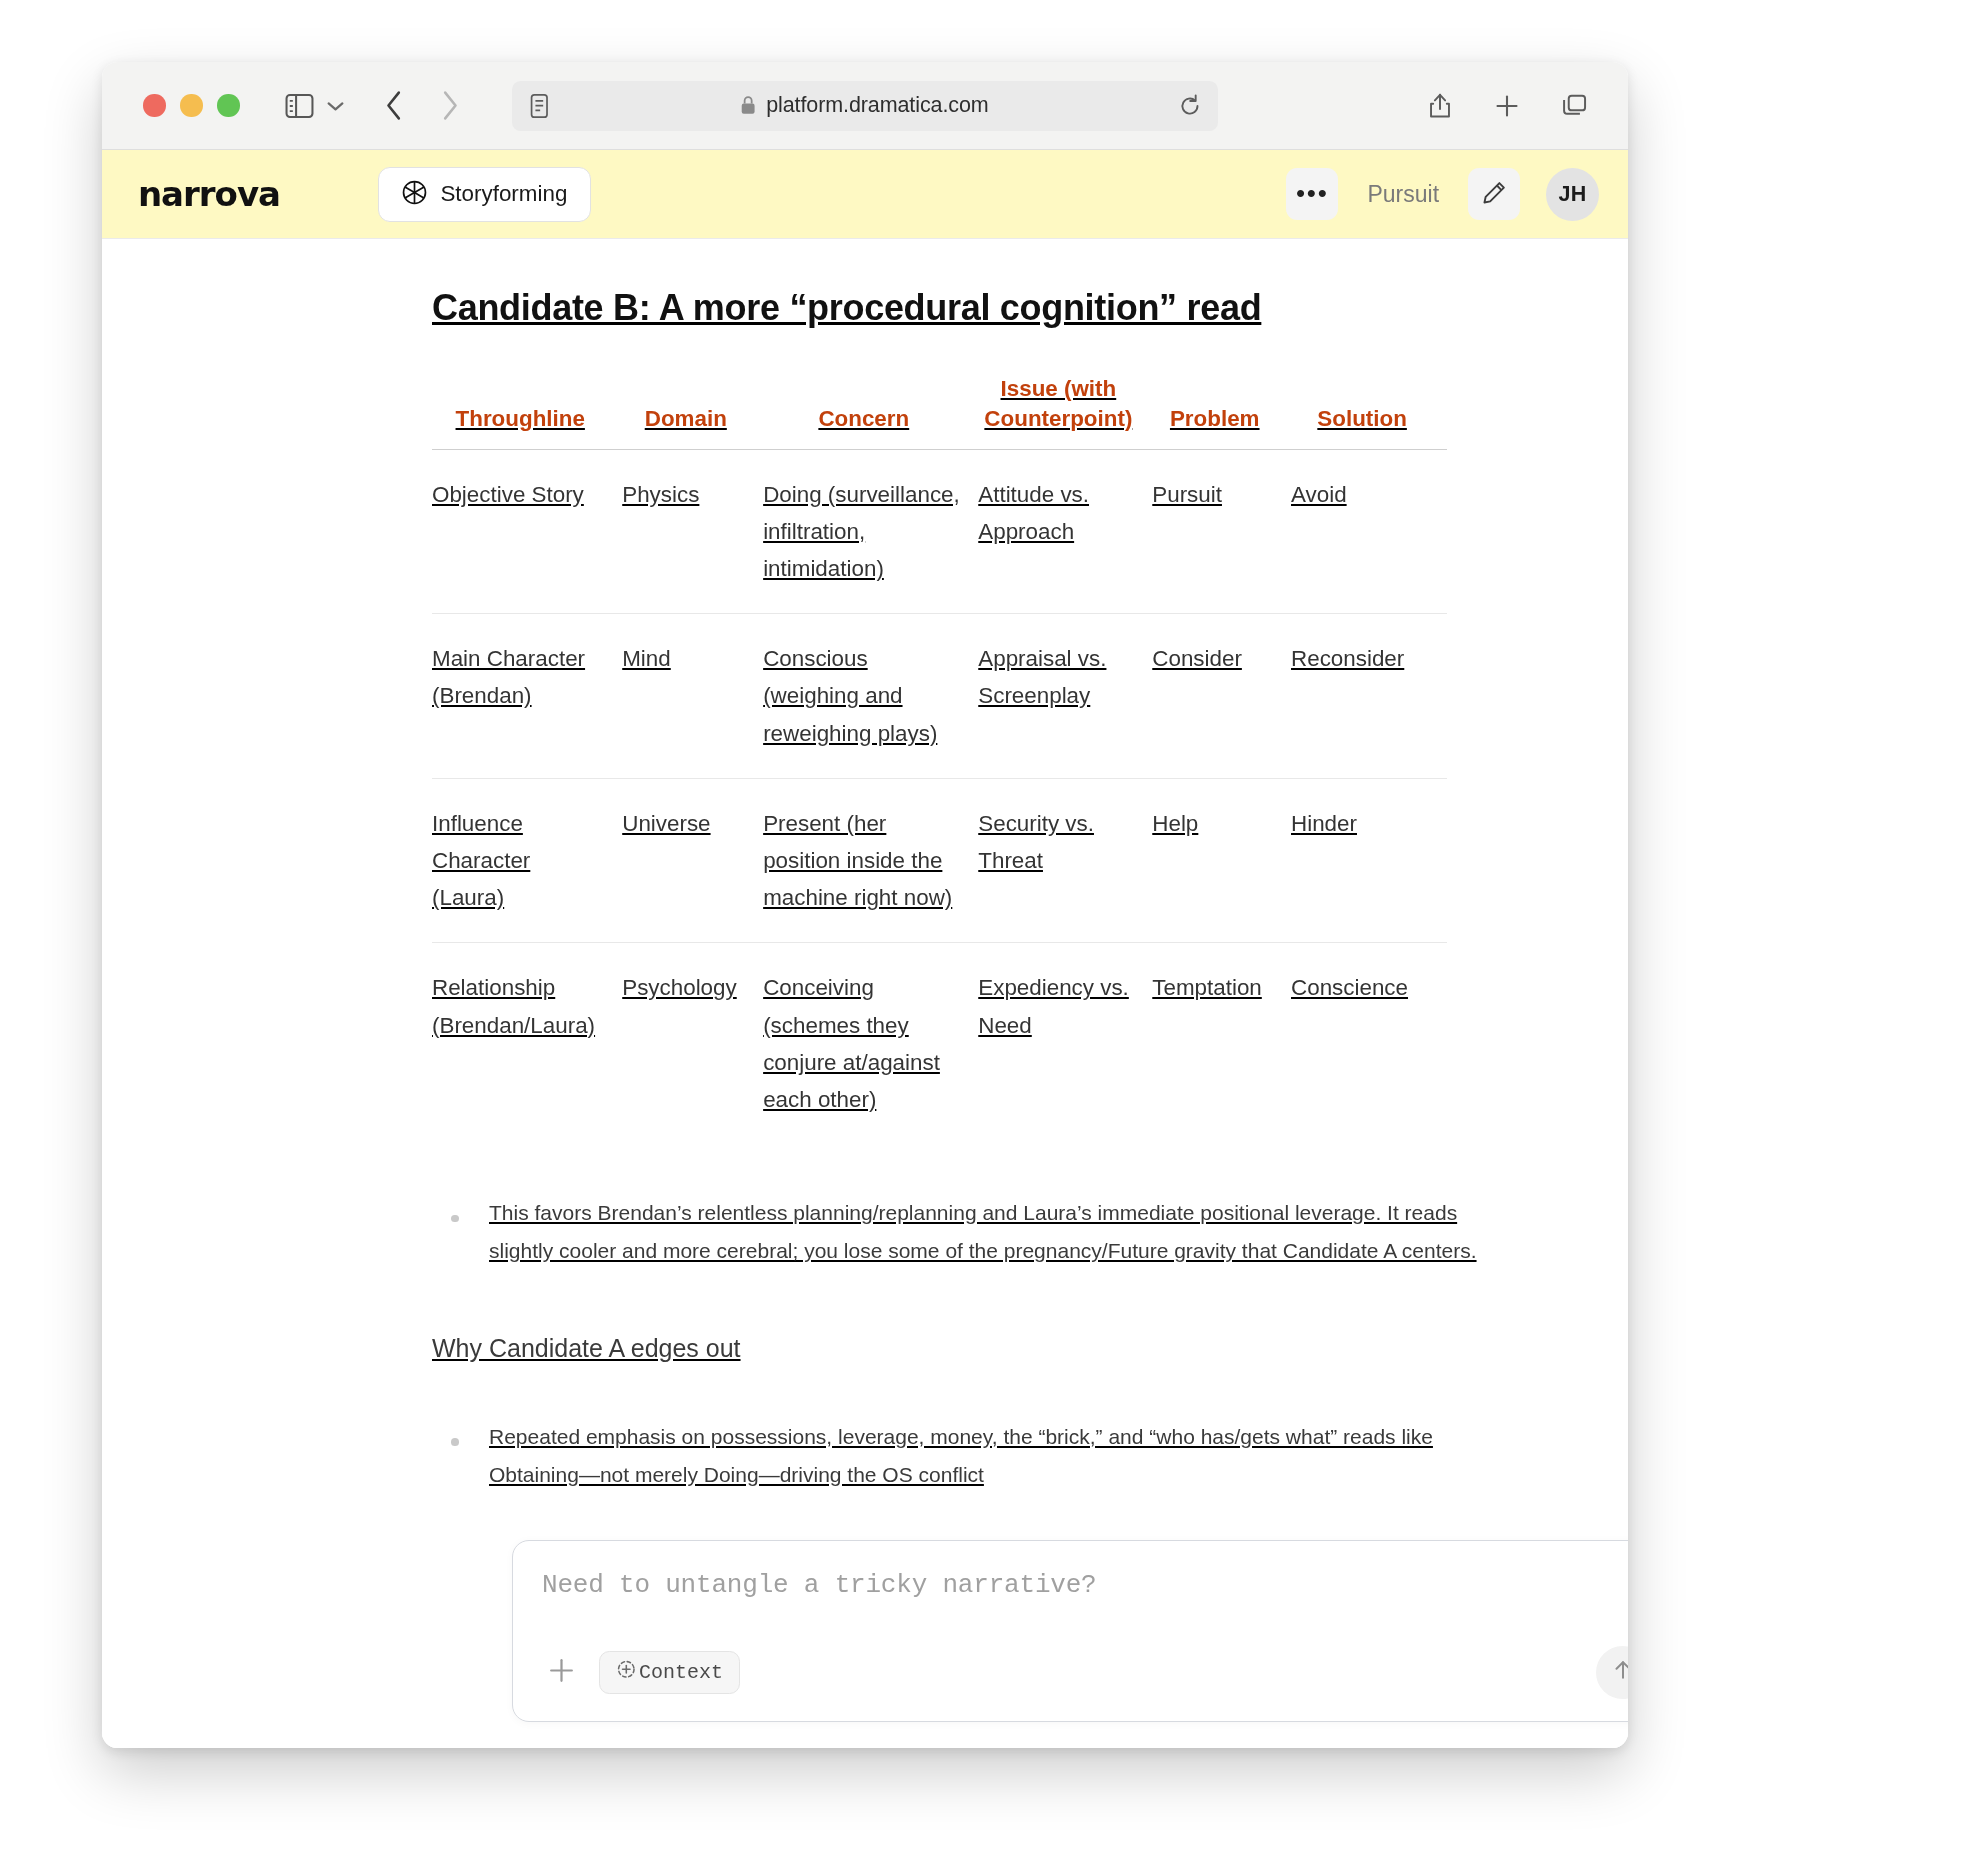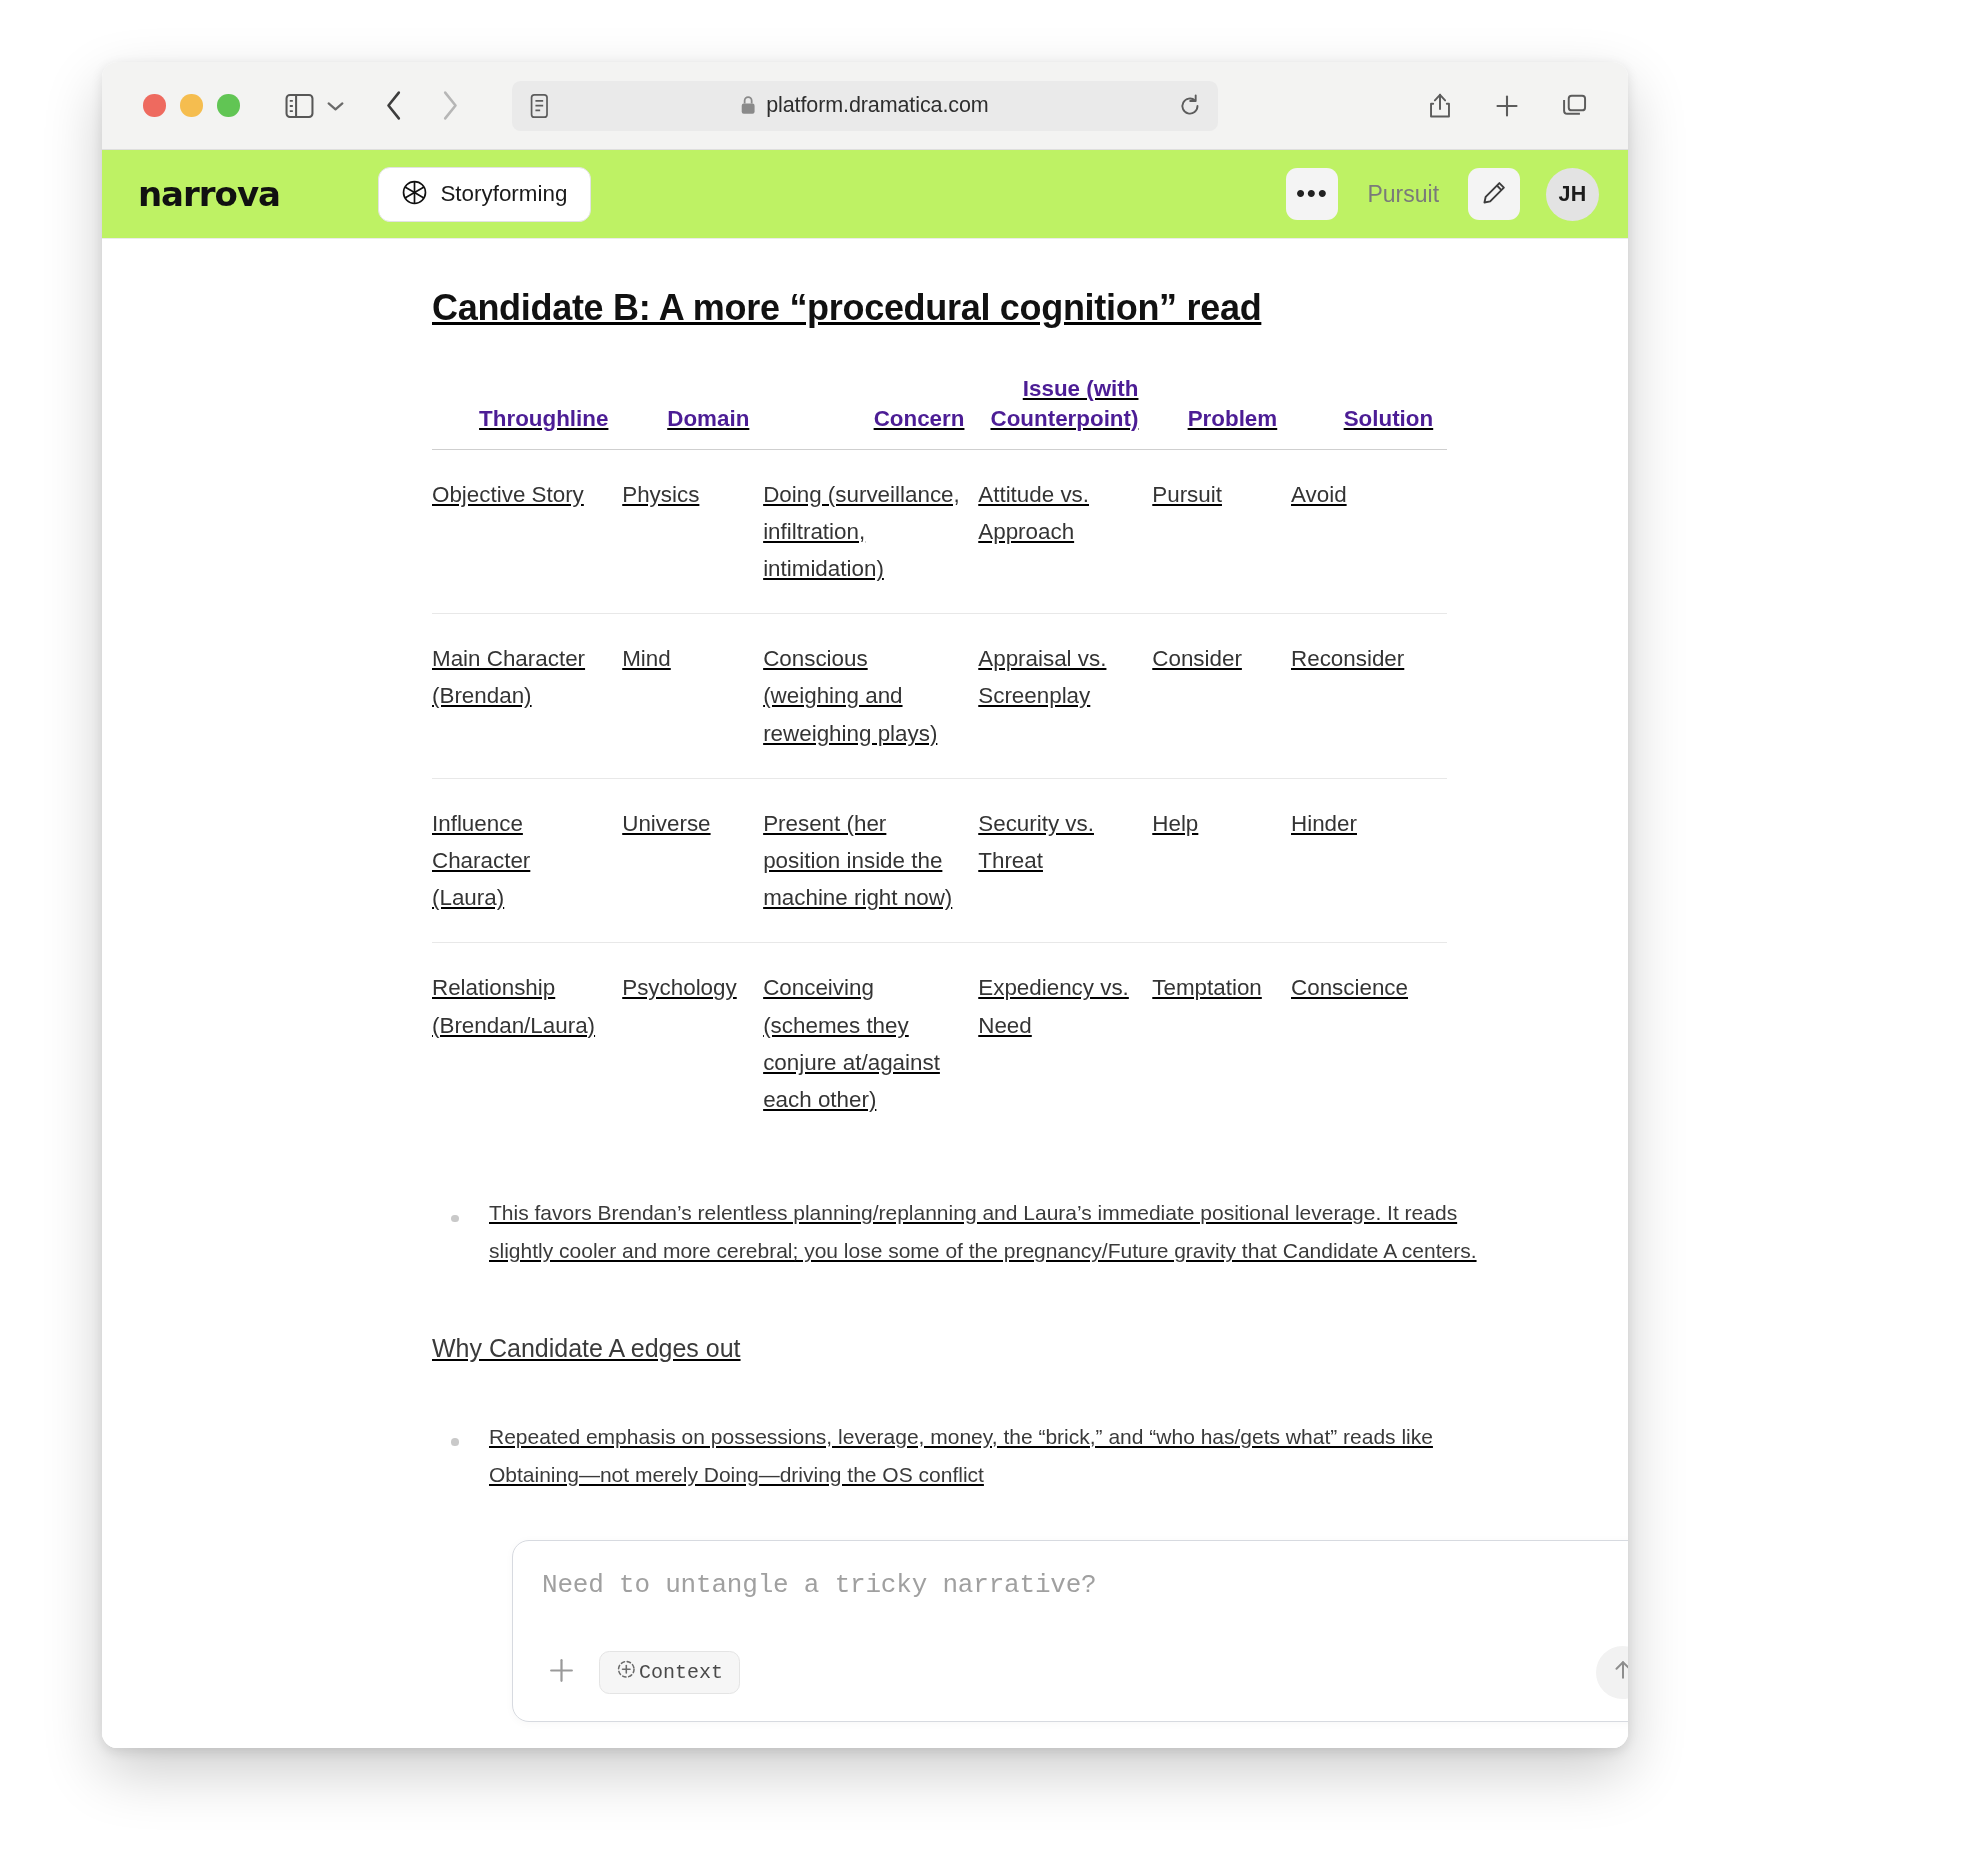--- a/index.html
+++ b/index.html
@@ -68,21 +68,21 @@
     font-size: 21.5px; color: #2e2e2e; letter-spacing: -0.1px;
   }
   .tb-right {
     position: absolute; right: 40px;
     display: flex; align-items: center; gap: 41px;
   }
 
   
   .appbar {
     height: 89px;
-    background: #bef264;
+    background: #fef9c3;
     border-bottom: 0.9px solid #ebebeb;
     display: flex; align-items: center;
     padding: 0 29px;
     flex: 0 0 auto;
   }
   .logo {
     font-size: 34px;
     font-weight: 700;
     letter-spacing: -1px;
     color: #111;
@@ -151,23 +151,23 @@
     margin-bottom: 45px;
   }
 
   table.tl {
     width: 1015px;
     border-collapse: collapse;
     font-size: 22.4px;
     color: #2f2f2f;
   }
   table.tl th {
-    text-align: right;
+    text-align: center;
     font-weight: 700;
-    color: #4c1d95;
+    color: #c2410c;
     padding: 0 13.8px 15.5px 0;
     vertical-align: bottom;
     line-height: 1.32;
     font-size: 22.4px;
   }
   table.tl thead tr { border-bottom: 1.7px solid #cfcfcf; }
   table.tl td {
     padding: 26px 13.8px 26px 0;
     vertical-align: top;
     line-height: 1.66;

